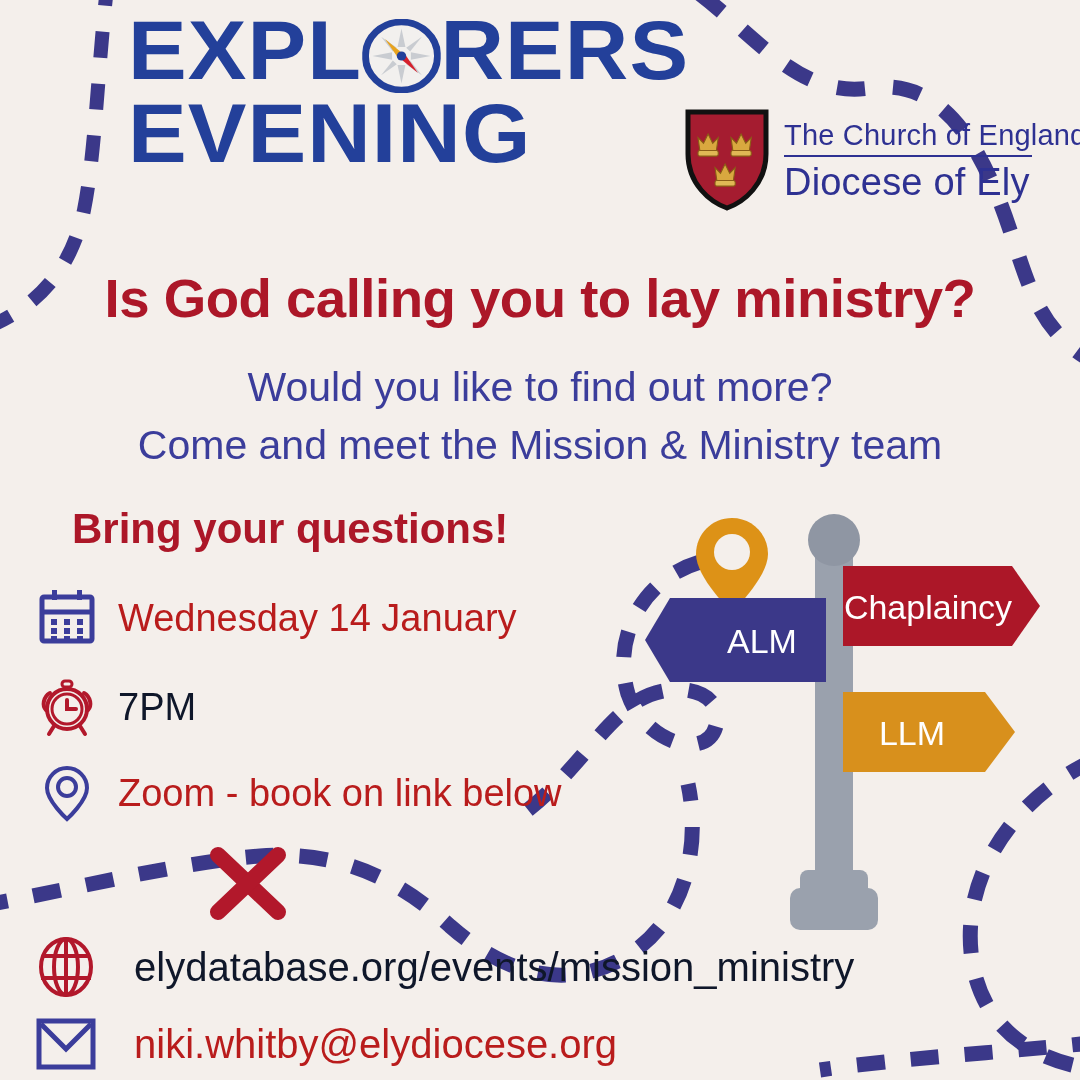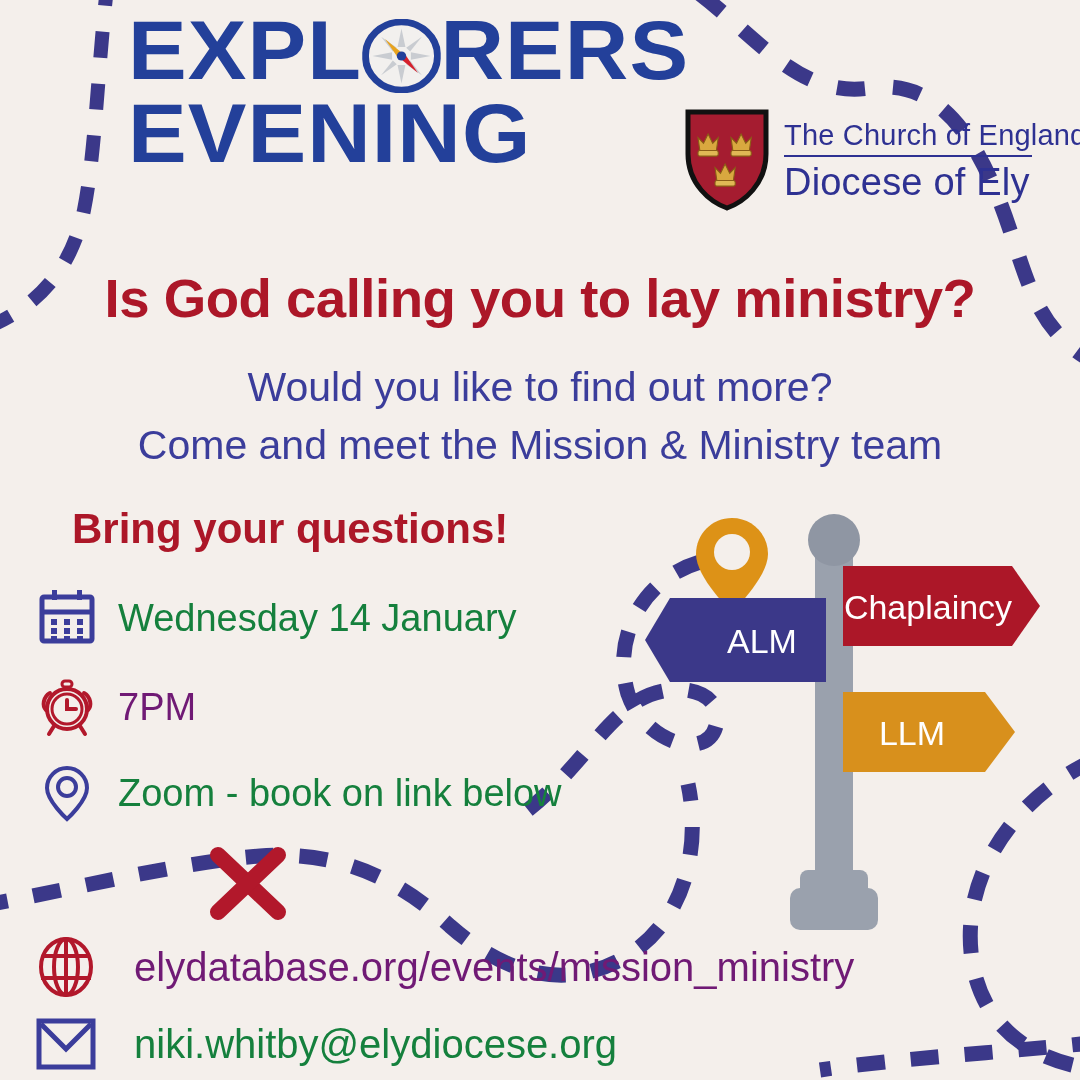--- a/index.html
+++ b/index.html
@@ -77,22 +77,22 @@
     position: absolute; left: 72px; top: 505px;
     font-size: 42px; font-weight: 700; color: #ac1728;
   }
 
   
   .detail-row {
     position: absolute; display: flex; align-items: center; gap: 20px;
   }
   .detail-row .icon { flex: 0 0 auto; display: block; }
   .detail-text { font-size: 38px; font-weight: 400; white-space: nowrap; }
-  .blue-text { color: #15803d; }
-  .red-text  { color: #701a75; }
+  .blue-text { color: #b91c1c; }
+  .red-text  { color: #0f172a; }
 
   #row-date  { left: 36px; top: 587px; }
   #row-time  { left: 36px; top: 676px; }
   #row-place { left: 36px; top: 762px; }
 
   
   .contact-row {
     position: absolute; display: flex; align-items: center; gap: 36px;
   }
   .contact-text { font-size: 40px; white-space: nowrap; }

